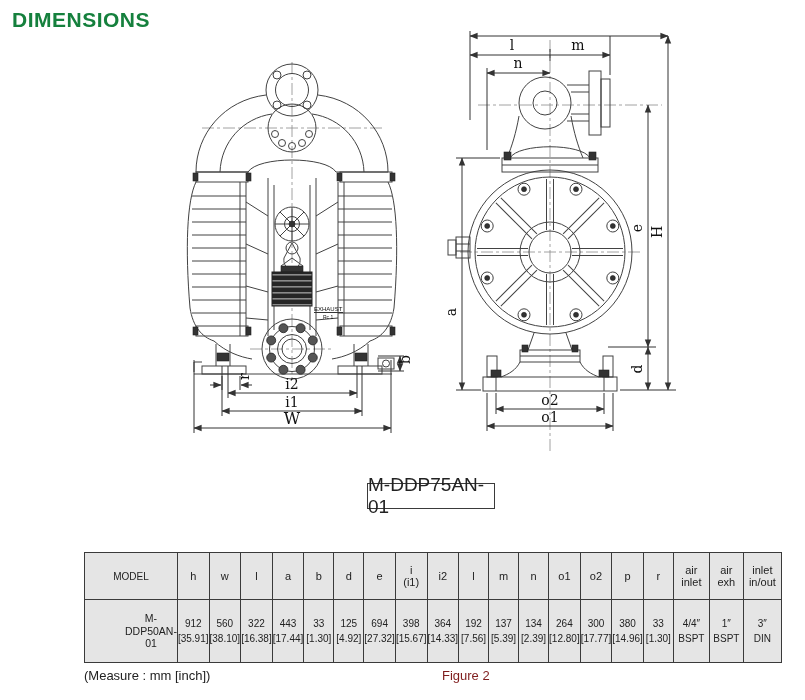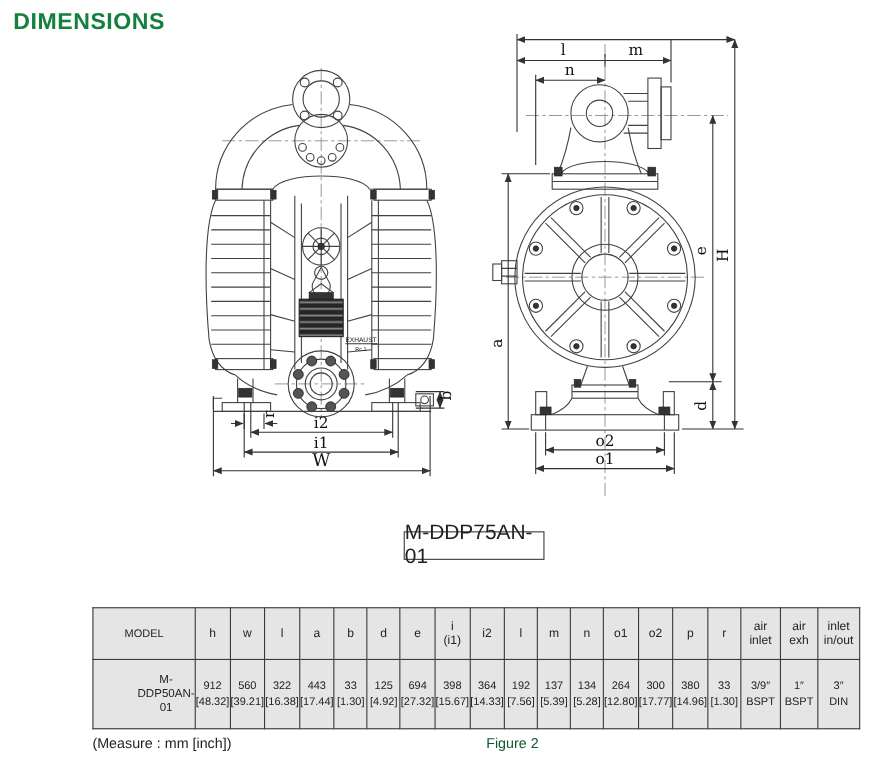--- a/index.html
+++ b/index.html
@@ -13,21 +13,21 @@
              font-size:19px;color:#222;background:#fff;}
   .table-wrap{position:absolute;left:84px;top:552px;}
   table.dims{border-collapse:collapse;table-layout:fixed;background:#e5e5e5;}
   table.dims th,table.dims td{border:1px solid #3a3a3a;text-align:center;vertical-align:middle;
              white-space:pre-line;padding:1px 0;color:#222;}
   table.dims th{font-weight:normal;font-size:11px;height:44px;}
   table.dims th.model-h{font-size:10px;}
   table.dims td{font-size:10px;height:60px;line-height:1.5;}
   table.dims td.model-c{font-size:10.5px;line-height:1.2;padding-left:40px;}
   .measure-note{position:absolute;left:84px;top:668px;font-size:13px;color:#222;}
-  .figure-caption{position:absolute;left:442px;top:668px;font-size:13px;color:#14532d;}
+  .figure-caption{position:absolute;left:442px;top:668px;font-size:13px;color:#7f1d1d;}
   .ln{fill:none;stroke:#424242;stroke-width:1;}
   .cl{fill:none;stroke:#8a8a8a;stroke-width:.8;stroke-dasharray:12 3 3 3;}
   .dim{fill:none;stroke:#333;stroke-width:1;}
   .dk{fill:#333;stroke:#222;stroke-width:.6;}
   .bolt{fill:#555;stroke:#222;stroke-width:.8;}
   .dlbl{font-family:"DejaVu Serif",serif;fill:#111;font-size:14px;}
   .dlbl.big{font-size:16px;}
   .tiny{font-family:"Liberation Sans",sans-serif;fill:#111;}
 </style>
 </head>
@@ -318,52 +318,52 @@
         <th>air
 exh</th>
         <th>inlet
 in/out</th>
       </tr>
     </thead>
     <tbody>
       <tr>
         <td class="model-c">M-DDP50AN-01</td>
         <td>912
-[48.32]</td>
+[35.91]</td>
         <td>560
-[39.21]</td>
+[38.10]</td>
         <td>322
 [16.38]</td>
         <td>443
 [17.44]</td>
         <td>33
 [1.30]</td>
         <td>125
 [4.92]</td>
         <td>694
 [27.32]</td>
         <td>398
 [15.67]</td>
         <td>364
 [14.33]</td>
         <td>192
 [7.56]</td>
         <td>137
 [5.39]</td>
         <td>134
-[5.28]</td>
+[2.39]</td>
         <td>264
 [12.80]</td>
         <td>300
 [17.77]</td>
         <td>380
 [14.96]</td>
         <td>33
 [1.30]</td>
-        <td>3/9″
+        <td>4/4″
 BSPT</td>
         <td>1″
 BSPT</td>
         <td>3″
 DIN</td>
       </tr>
     </tbody>
   </table>
 </div>
 

